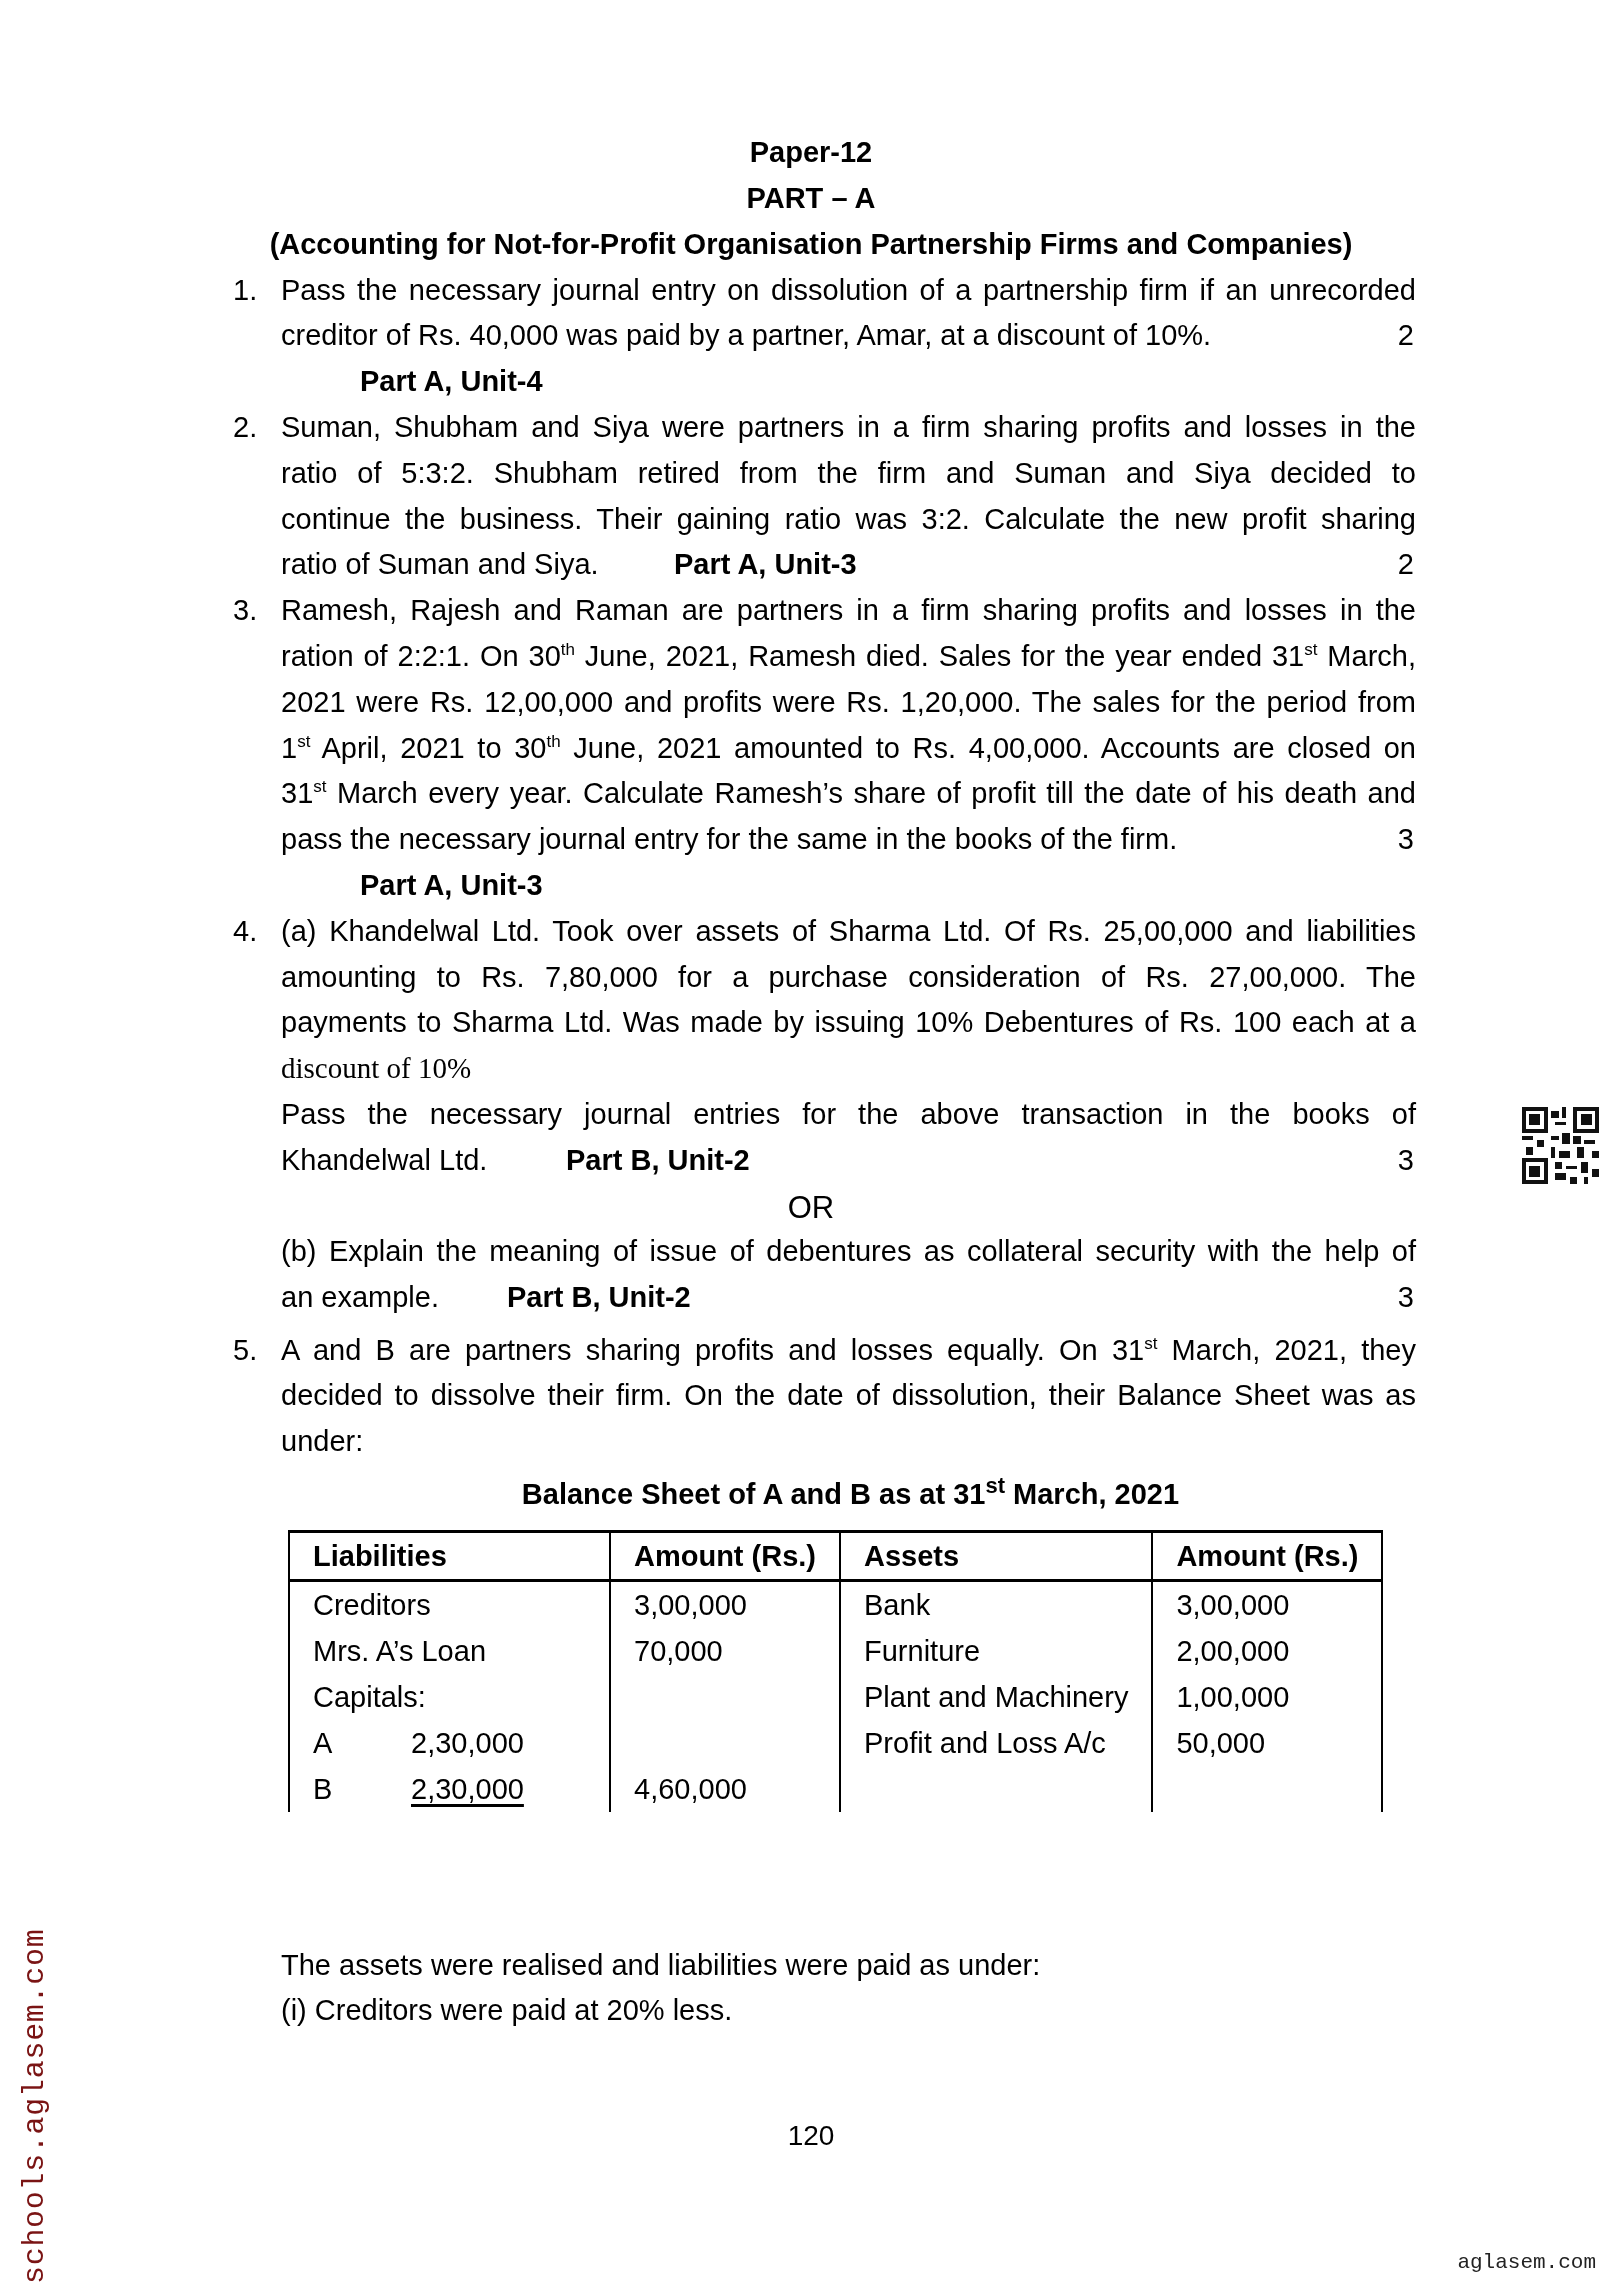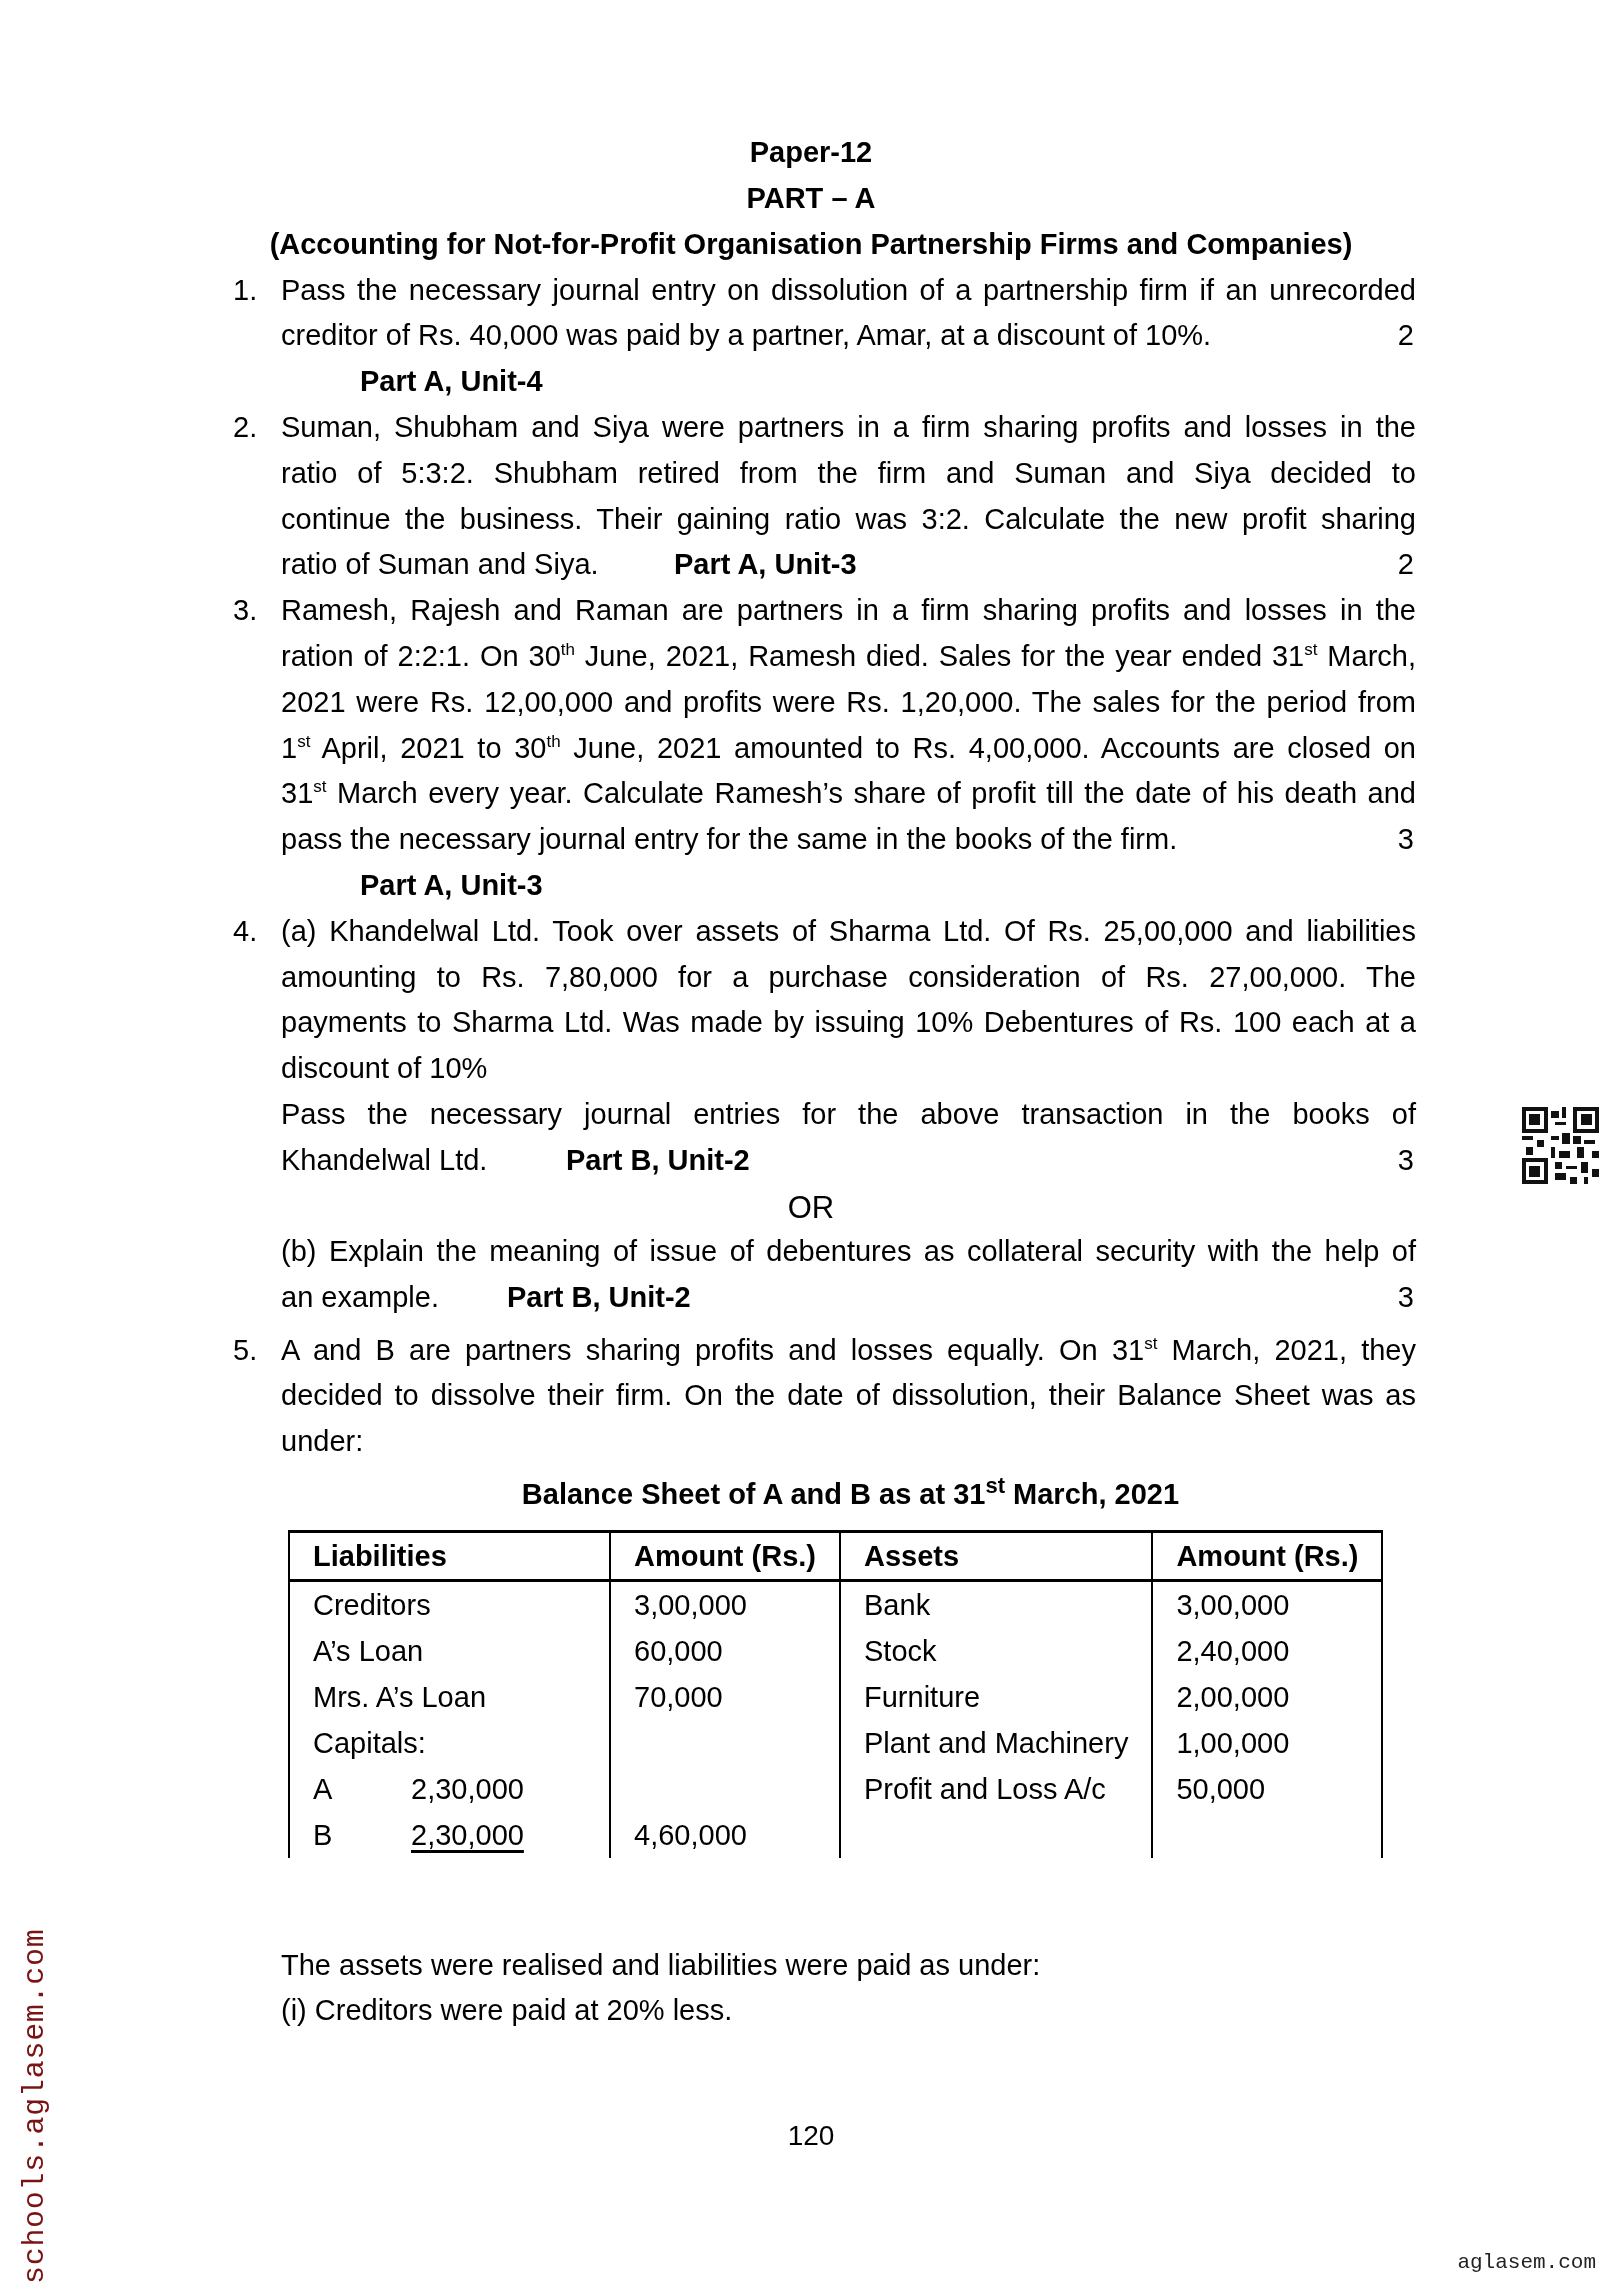--- a/index.html
+++ b/index.html
@@ -73,21 +73,21 @@
 <div class="line" style="left:281px;top:732px;width:1135px;text-align:justify;text-align-last:justify;">1<sup>st</sup> April, 2021 to 30<sup>th</sup> June, 2021 amounted to Rs. 4,00,000. Accounts are closed on</div>
 <div class="line" style="left:281px;top:777px;width:1135px;text-align:justify;text-align-last:justify;">31<sup>st</sup> March every year. Calculate Ramesh’s share of profit till the date of his death and</div>
 <div class="line" style="left:281px;top:823px;">pass the necessary journal entry for the same in the books of the firm.</div>
 <div class="marks" style="left:1335px;width:79px;top:823px;">3</div>
 <div class="line bold" style="left:360px;top:869px;">Part A, Unit-3</div>
 
 <div class="qnum" style="left:233px;top:915px;">4.</div>
 <div class="line" style="left:281px;top:915px;width:1135px;text-align:justify;text-align-last:justify;">(a) Khandelwal Ltd. Took over assets of Sharma Ltd. Of Rs. 25,00,000 and liabilities</div>
 <div class="line" style="left:281px;top:961px;width:1135px;text-align:justify;text-align-last:justify;">amounting to Rs. 7,80,000 for a purchase consideration of Rs. 27,00,000. The</div>
 <div class="line" style="left:281px;top:1006px;width:1135px;text-align:justify;text-align-last:justify;">payments to Sharma Ltd. Was made by issuing 10% Debentures of Rs. 100 each at a</div>
-<div class="line" style="left:281px;top:1052px;">discount of 10%</div>
+<div class="line" style="left:281px;top:1052px;font-family:Liberation Serif, serif;">discount of 10%</div>
 <div class="line" style="left:281px;top:1098px;width:1135px;text-align:justify;text-align-last:justify;">Pass the necessary journal entries for the above transaction in the books of</div>
 <div class="line" style="left:281px;top:1144px;">Khandelwal Ltd.</div>
 <div class="line bold" style="left:566px;top:1144px;">Part B, Unit-2</div>
 <div class="marks" style="left:1335px;width:79px;top:1144px;">3</div>
 <div class="center" style="top:1190px;font-size:31px;">OR</div>
 <div class="line" style="left:281px;top:1235px;width:1135px;text-align:justify;text-align-last:justify;">(b) Explain the meaning of issue of debentures as collateral security with the help of</div>
 <div class="line" style="left:281px;top:1281px;">an example.</div>
 <div class="line bold" style="left:507px;top:1281px;">Part B, Unit-2</div>
 <div class="marks" style="left:1335px;width:79px;top:1281px;">3</div>
 
@@ -112,26 +112,20 @@
     <th>Liabilities</th>
     <th class="amt">Amount (Rs.)</th>
     <th>Assets</th>
     <th class="amt">Amount (Rs.)</th>
   </tr>
   <tr>
     <td>Creditors</td>
     <td class="num" style="padding-right:59px">3,00,000</td>
     <td>Bank</td>
     <td class="num" style="padding-right:55px">3,00,000</td>
-  </tr>
-  <tr>
-    <td>A’s Loan</td>
-    <td class="num">60,000</td>
-    <td>Stock</td>
-    <td class="num" style="padding-right:55px">2,40,000</td>
   </tr>
   <tr>
     <td>Mrs. A’s Loan</td>
     <td class="num">70,000</td>
     <td>Furniture</td>
     <td class="num" style="padding-right:55px">2,00,000</td>
   </tr>
   <tr>
     <td>Capitals:</td>
     <td class="num"></td>

